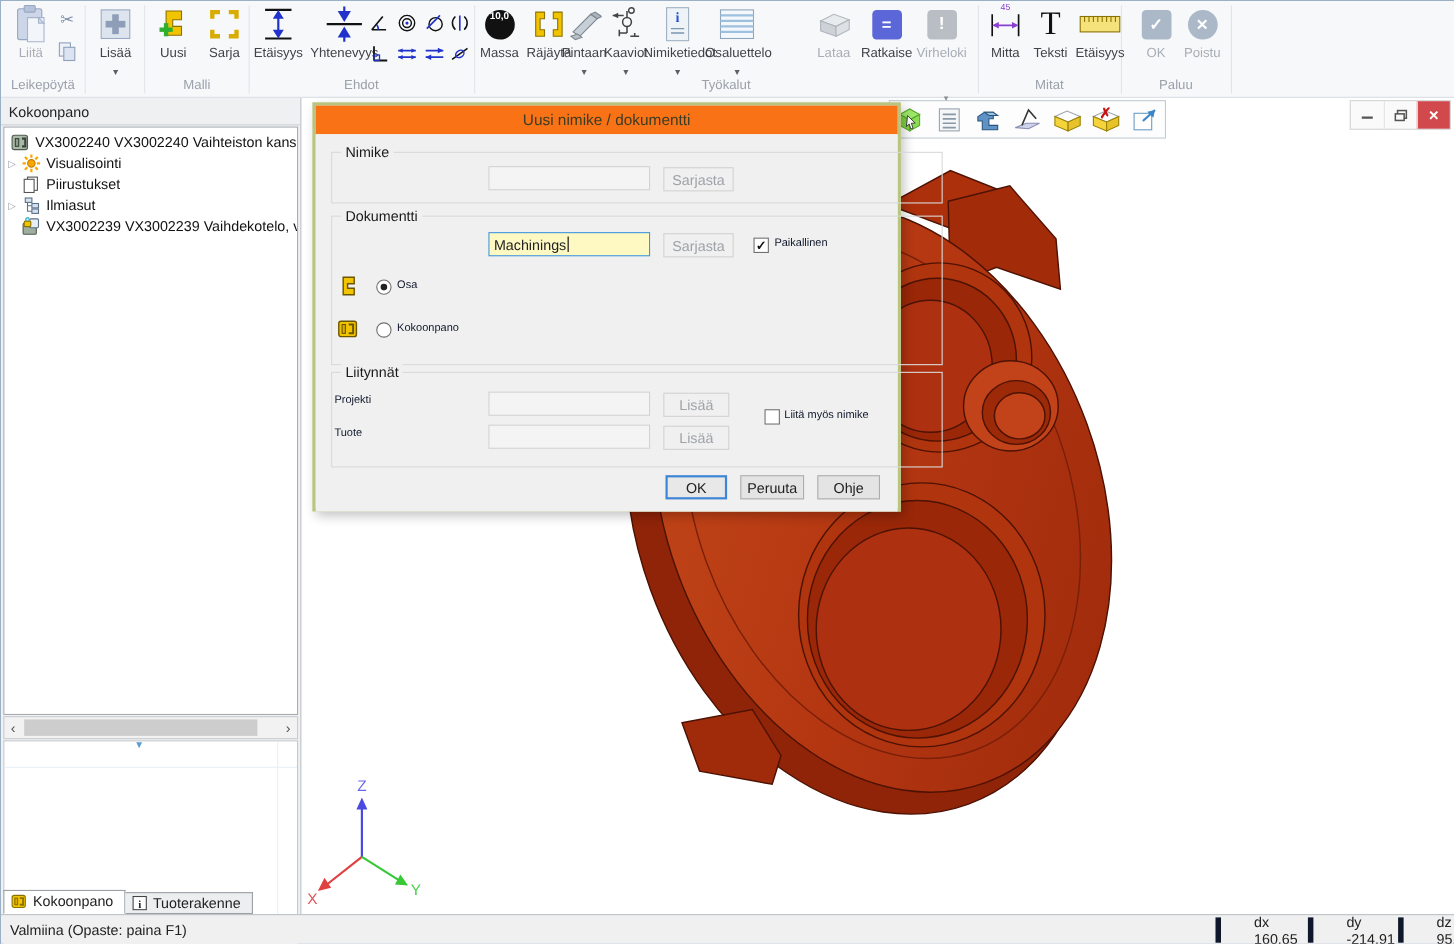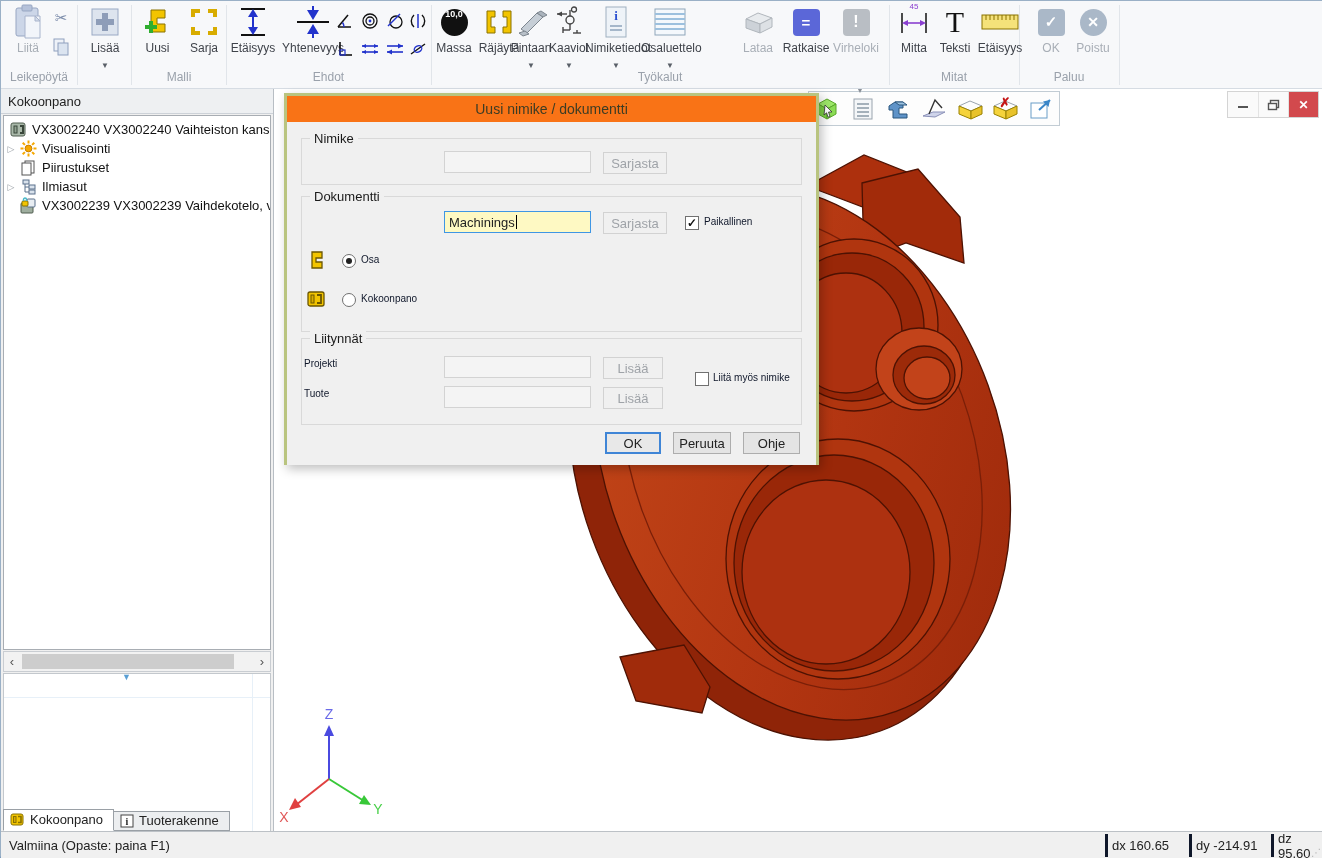--- a/index.html
+++ b/index.html
@@ -47,38 +47,38 @@
   .vico { width:30px; height:30px; display:flex; align-items:center; justify-content:center; position:relative; }
   #win-controls { position:absolute; right:4px; top:2px; display:flex; border:1px solid #d4d4d4; background:#fafafa; }
   .winbtn { width:30px; height:25px; display:flex; align-items:center; justify-content:center; border-left:1px solid #e3e3e3; font-size:12px; color:#555; }
   .winbtn:first-child { border-left:none; }
   #btn-close { background:#d2494d; color:#fff; font-weight:bold; }
 
   
   #dialog { position:absolute; left:283px; top:92px; width:535px; height:372px; border:3px solid #b9c47f; background:#f0f0f0; box-shadow:3px 4px 10px rgba(0,0,0,.25); }
   #dlg-title { height:26px; background:#f97316; display:flex; align-items:center; justify-content:center; font-size:14px; color:#3c3c24; }
   #dlg-body { position:relative; width:100%; height:343px; background:#f0f0f0; }
-  .fset { position:absolute; left:14px; width:501px; border:1px solid #d9d9d9; }
+  .fset { position:absolute; left:14px; width:556px; border:1px solid #d9d9d9; }
   .fleg { position:absolute; top:-8px; left:8px; background:#f0f0f0; padding:0 4px; font-size:13px; color:#1a1a1a; }
   .dinput { position:absolute; width:147px; height:22px; background:#f4f4f4; border:1px solid #d3d3d3; font-size:13px; display:flex; align-items:center; padding-left:4px; color:#222; }
   .dinput.active { background:#fef9c3; border:1px solid #3f96e4; }
   .caret { display:inline-block; width:1px; height:14px; background:#000; margin-left:1px; }
   .dbtn { position:absolute; height:22px; background:#e4e4e4; border:1px solid #adadad; font-size:13px; color:#222; display:flex; align-items:center; justify-content:center; }
   .dbtn.disabled { background:#f0f0f0; border:1px solid #d2d2d2; color:#9fa3a8; }
   .dbtn.focused { border:2px solid #3f85d6; background:#e8e8e8; }
   .chk { position:absolute; width:14px; height:14px; background:#fff; border:1px solid #707070; font-size:12px; line-height:12px; text-align:center; color:#111; font-weight:bold; }
   .rad { position:absolute; width:14px; height:14px; border-radius:50%; background:#fff; border:1px solid #707070; }
   .rad.sel::after { content:""; position:absolute; left:3px; top:3px; width:6px; height:6px; border-radius:50%; background:#222; }
   .dlabel { position:absolute; font-size:10px; color:#0f172a; white-space:nowrap; }
   .dicon { position:absolute; width:20px; height:20px; }
 
   
   #statusbar { position:absolute; left:0; top:830px; width:1322px; height:28px; background:#f0f0f0; border-top:1px solid #bcc1c6; font-size:13px; color:#222; }
   #sb-msg { position:absolute; left:8px; top:0; height:100%; display:flex; align-items:center; }
-  .sb-seg { position:absolute; top:2px; bottom:2px; border-left:3px solid #0f172a; display:flex; align-items:center; padding-left:4px; }
+  .sb-seg { position:absolute; top:2px; bottom:2px; border-left:5px solid #0f172a; display:flex; align-items:center; padding-left:30px; }
   #sb-grip { position:absolute; right:2px; bottom:1px; font-size:10px; color:#b5b5b5; }
 </style>
 </head>
 <body>
 
 <div id="app">
 
   <div id="ribbon">
     <div class="rdiv" style="left:76px"></div>
     <div class="rdiv" style="left:130px"></div>

